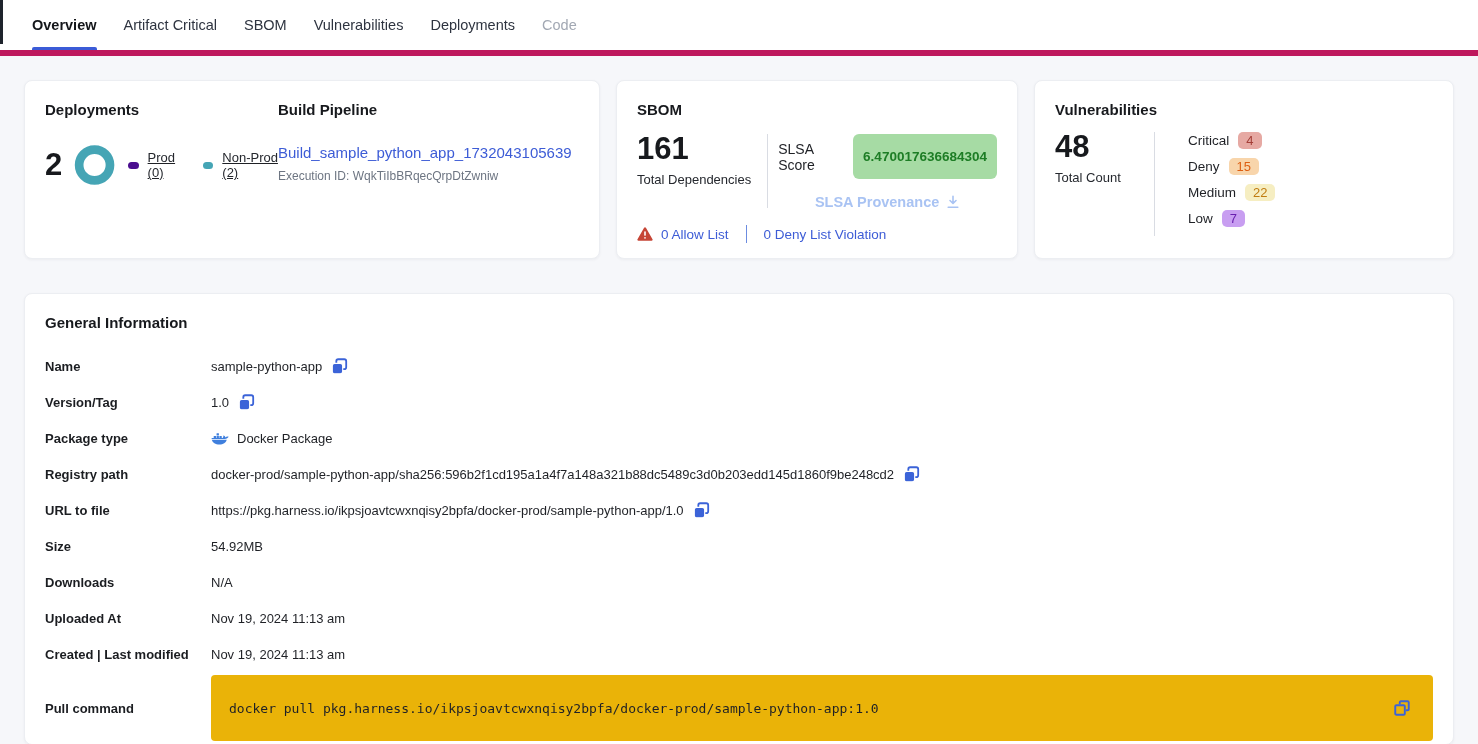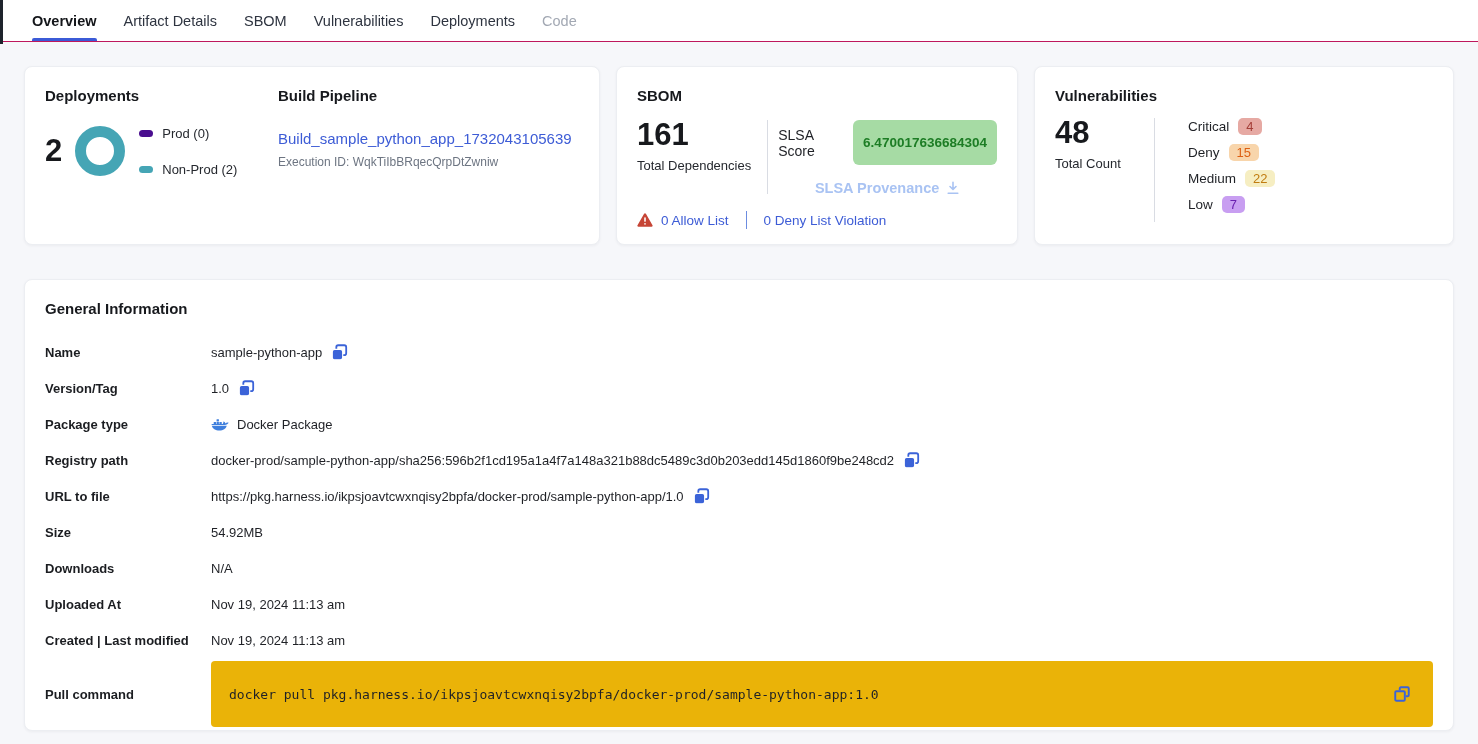--- a/index.html
+++ b/index.html
@@ -3,21 +3,21 @@
 <meta charset="utf-8">
 <style>
   * { margin:0; padding:0; box-sizing:border-box; }
   html,body { width:1478px; height:744px; }
   body {
     font-family:"Liberation Sans","DejaVu Sans",sans-serif;
     background:#f6f7fa; color:#1f2126; overflow:hidden; position:relative;
   }
   
   .tabbar {
-    height:42px; background:#ffffff; border-bottom:1px solid #be185d;
+    height:56px; background:#ffffff; border-bottom:6px solid #be185d;
     display:flex; align-items:stretch; padding-left:32px; position:relative;
   }
   .sidebar-edge { position:absolute; left:0; top:0; width:3px; height:44px; background:#1e232c; }
   .tab {
     display:flex; align-items:center; font-size:14.5px; color:#2e3440;
     margin-right:27px; cursor:pointer; position:relative; white-space:nowrap;
   }
   .tab.active { font-weight:bold; color:#14161a; }
   .tab.active::after {
     content:""; position:absolute; left:0; right:0; bottom:0; height:3px;
@@ -32,21 +32,21 @@
     background:#ffffff; border:1px solid #eceef2; border-radius:8px;
     box-shadow:0 1px 3px rgba(40,41,61,0.05); padding:20px;
   }
   .card h3 { font-size:15px; font-weight:bold; color:#17191d; }
 
   
   .card-deploy { width:576px; height:179px; display:flex; }
   .dep-col { width:233px; }
   .dep-body { display:flex; align-items:center; margin-top:21px; }
   .dep-total { font-size:31px; font-weight:bold; color:#17191d; margin-right:12px; }
-  .legend { margin-left:13px; display:flex; flex-direction:column; gap:21px; }
+  .legend { margin-left:13px; display:flex; flex-direction:row; gap:21px;text-decoration:underline; }
   .legend-row { display:flex; align-items:center; gap:9px; font-size:13px; color:#25282e; }
   .swatch { width:14px; height:7px; border-radius:4px; display:inline-block; }
   .swatch.prod { background:#4a0e8f; }
   .swatch.nonprod { background:#45a5b5; }
   .bp-col { flex:1; }
   .bp-link { display:inline-block; margin-top:26px; font-size:15px; color:#3d5cd6; text-decoration:none; cursor:pointer; }
   .bp-exec { margin-top:7px; font-size:12px; color:#6d7582; }
 
   
   .card-sbom { width:402px; height:179px; }
@@ -93,21 +93,21 @@
     display:flex; align-items:center; justify-content:space-between; padding:0 22px 0 18px;
   }
   .code-text { font-family:"DejaVu Sans Mono","Liberation Mono",monospace; font-size:13px; color:#1f2126; }
 </style>
 </head>
 <body>
 
 <nav class="tabbar">
   <div class="sidebar-edge"></div>
   <div class="tab active">Overview</div>
-  <div class="tab">Artifact Details</div>
+  <div class="tab">Artifact Critical</div>
   <div class="tab">SBOM</div>
   <div class="tab">Vulnerabilities</div>
   <div class="tab">Deployments</div>
   <div class="tab disabled">Code</div>
 </nav>
 
 <div class="content">
 
   <div class="cards-row">
 

